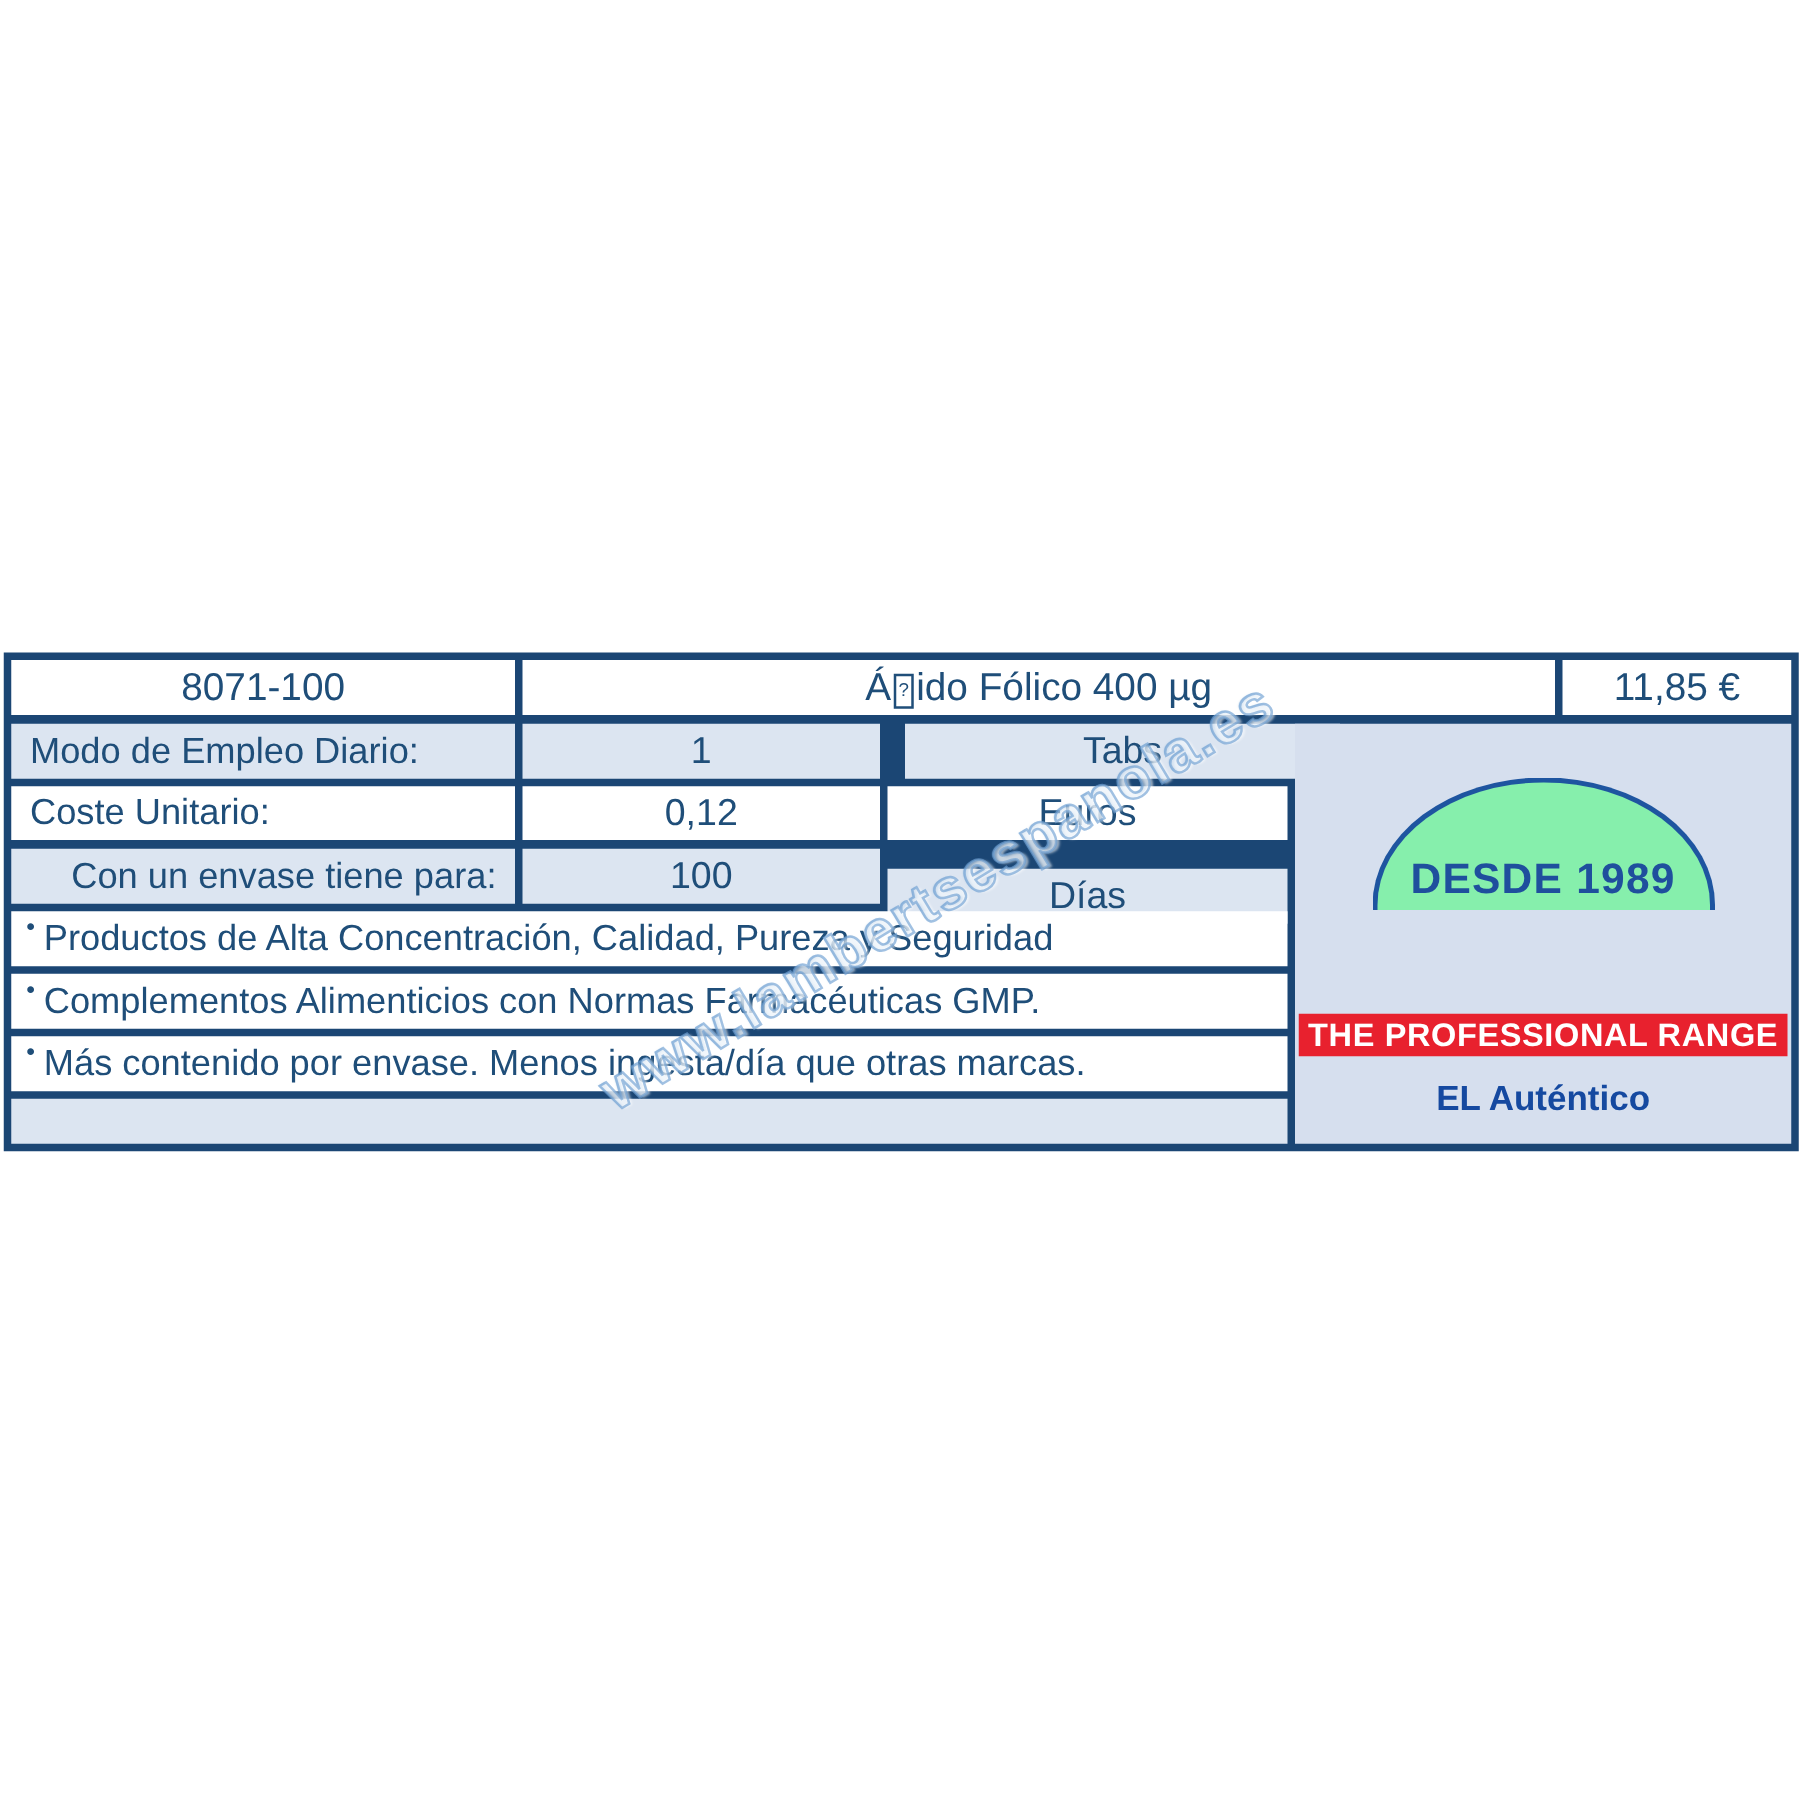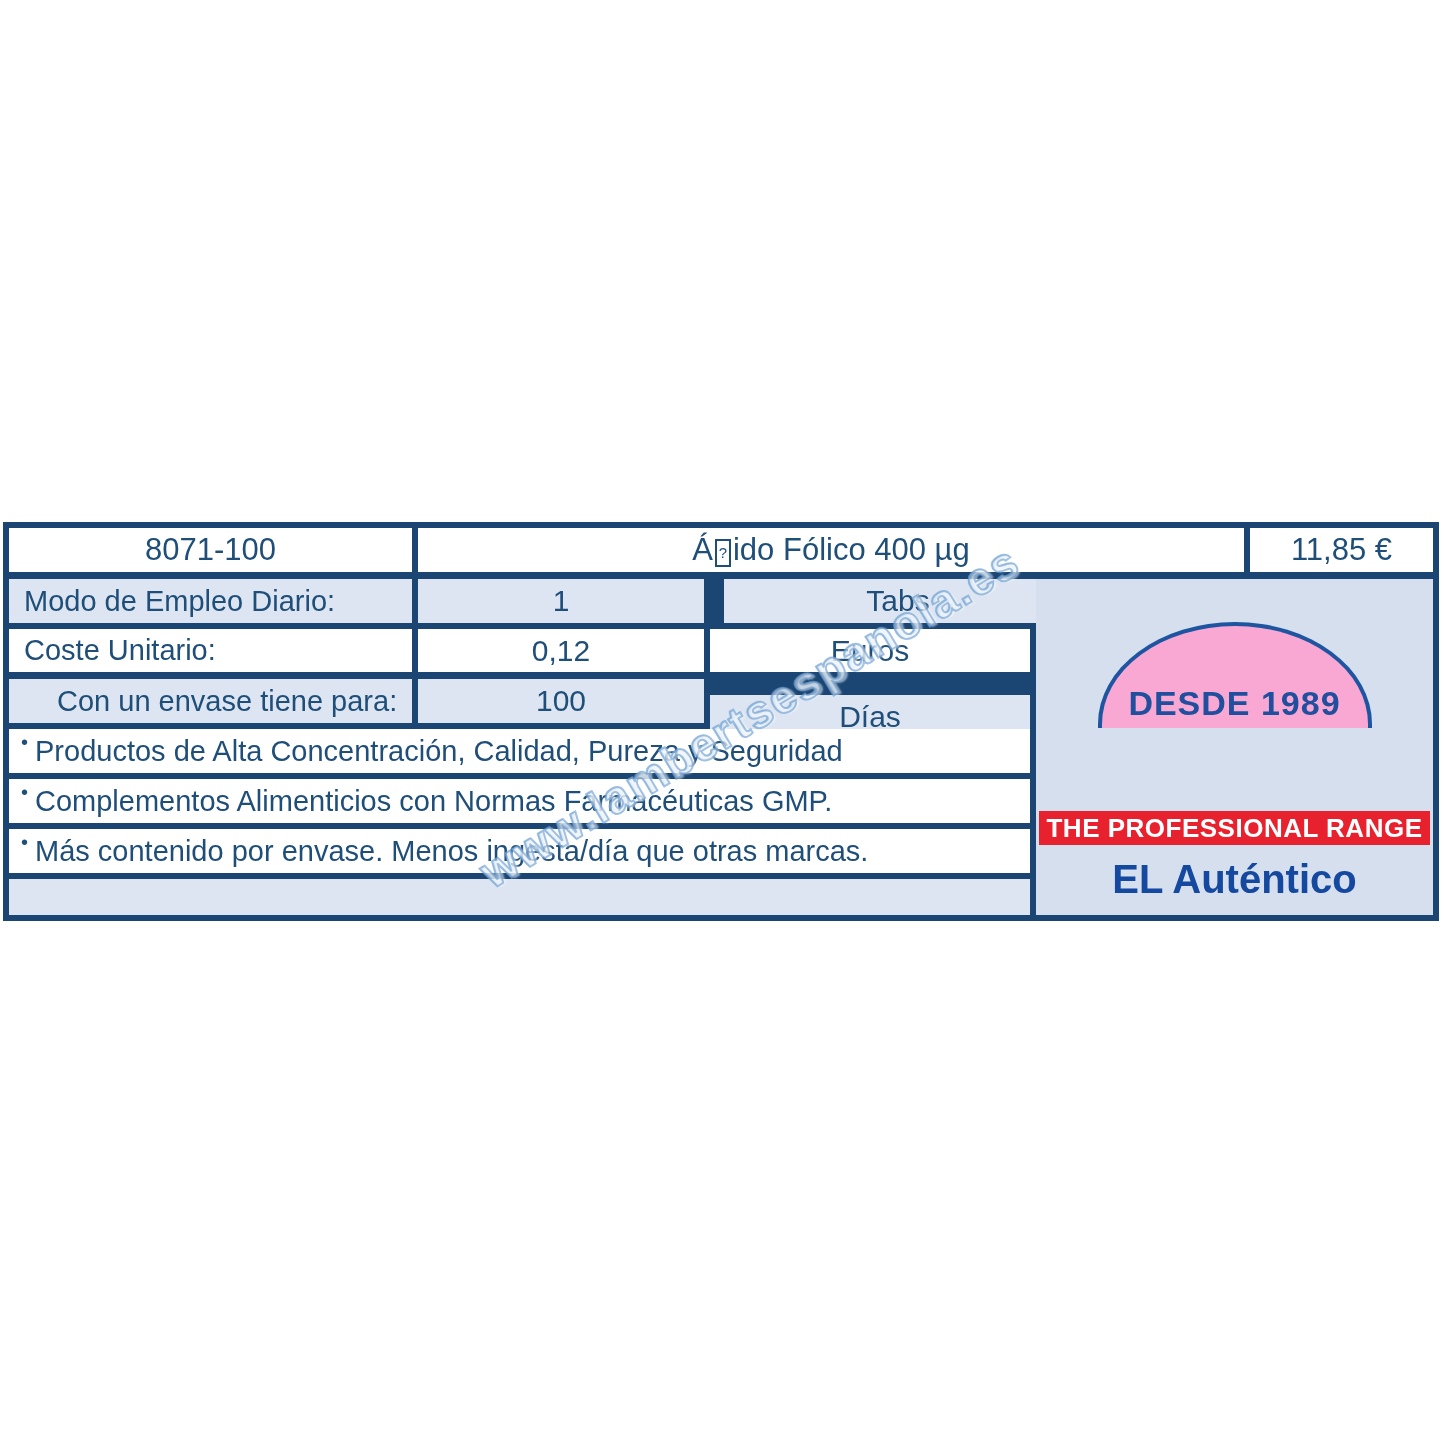--- a/index.html
+++ b/index.html
@@ -12,32 +12,32 @@
   .lblue{background:#dce5f1;}
   .hdr{font-size:31px;}
   .lab{font-size:29px;padding-left:15px;}
   .val{font-size:30px;}
   .bullet-row{font-size:29px;padding-left:12px;background:#ffffff;}
   .bullet-mark{font-size:20px;position:relative;top:-9px;margin-right:7px;}
   .tofu{display:inline-block;box-sizing:border-box;width:16px;height:28px;border:2px solid #1f4e79;
         font-size:15px;line-height:24px;text-align:center;margin:0 2px;position:relative;top:3px;}
   
   .logo-col{position:absolute;left:1033px;top:57px;width:397px;height:336px;background:#d6dfee;overflow:hidden;}
-  .dome{position:absolute;left:calc(50% - 137px);top:43px;width:266px;height:102px;background:#f9a8d4;
+  .dome{position:absolute;left:calc(50% - 137px);top:43px;width:266px;height:102px;background:#86efac;
         border:4px solid #1e55a0;border-bottom:none;border-radius:137px 137px 0 0 / 102px 102px 0 0;z-index:1;}
   .dome-text{position:absolute;bottom:5px;left:0;width:100%;text-align:center;font-size:34px;font-weight:bold;
         color:#1f4f9d;letter-spacing:1px;}
   .brand-rect{position:absolute;left:3px;right:3px;top:141px;height:91px;background:#0d4a9c;z-index:2;
         display:flex;align-items:center;justify-content:center;}
   .brand-name{font-family:"Liberation Serif",serif;font-size:62px;color:#ffffff;line-height:1;letter-spacing:1px;}
   .brand-reg{font-size:20px;color:#ffffff;vertical-align:super;font-family:"Liberation Serif",serif;}
   .brand-band{position:absolute;left:3px;right:3px;top:232px;height:34px;background:#e8212e;z-index:2;
         display:flex;align-items:center;justify-content:center;font-size:26px;font-weight:bold;color:#ffffff;letter-spacing:0.5px;}
   .brand-slogan{position:absolute;left:0;right:0;top:266px;height:68px;display:flex;align-items:center;justify-content:center;
-        font-size:40px;font-weight:bold;color:#1549a0;}
+        font-size:28px;font-weight:bold;color:#1549a0;}
   
   .watermark{position:absolute;left:498px;top:845px;transform:rotate(-31deg);transform-origin:0 100%;
         font-size:46px;font-weight:bold;letter-spacing:2px;white-space:nowrap;z-index:10;
         color:rgba(255,255,255,0.40);-webkit-text-stroke:2px rgba(110,160,210,0.65);
         text-shadow:2px 2px 2px rgba(255,255,255,0.55), -1px -1px 1px rgba(110,160,210,0.35);}
 </style>
 </head>
 <body>
 
 <div class="canvas">

